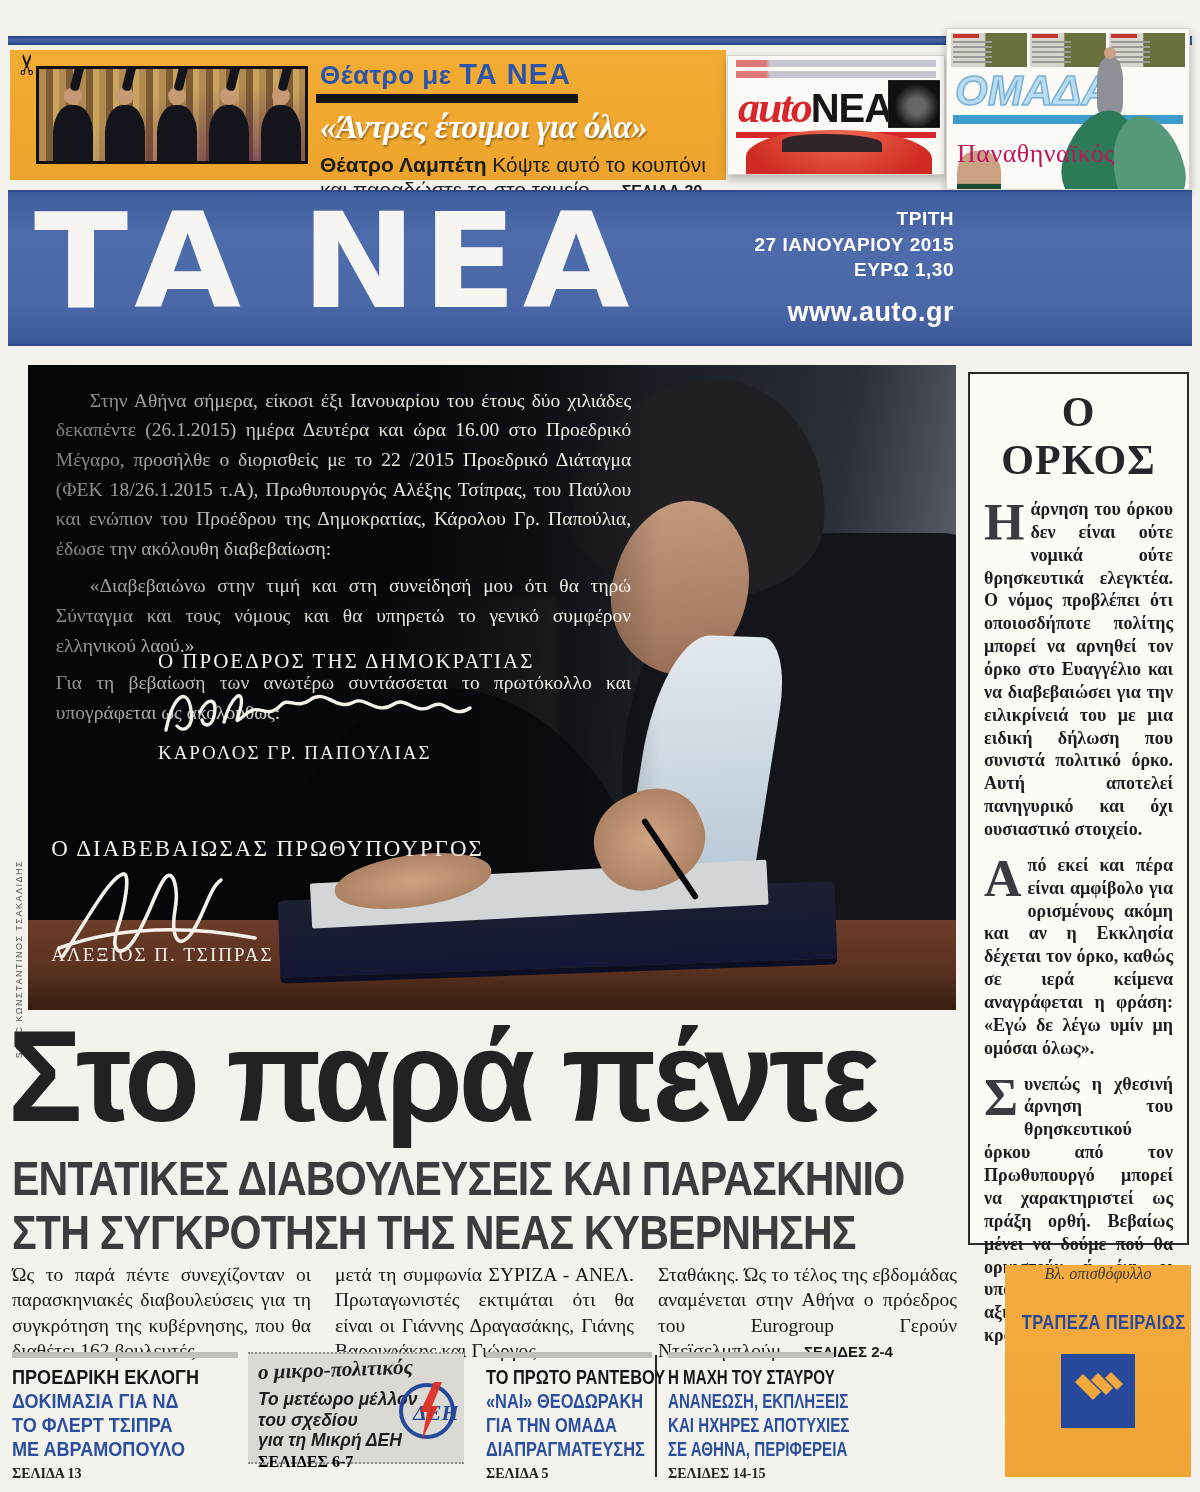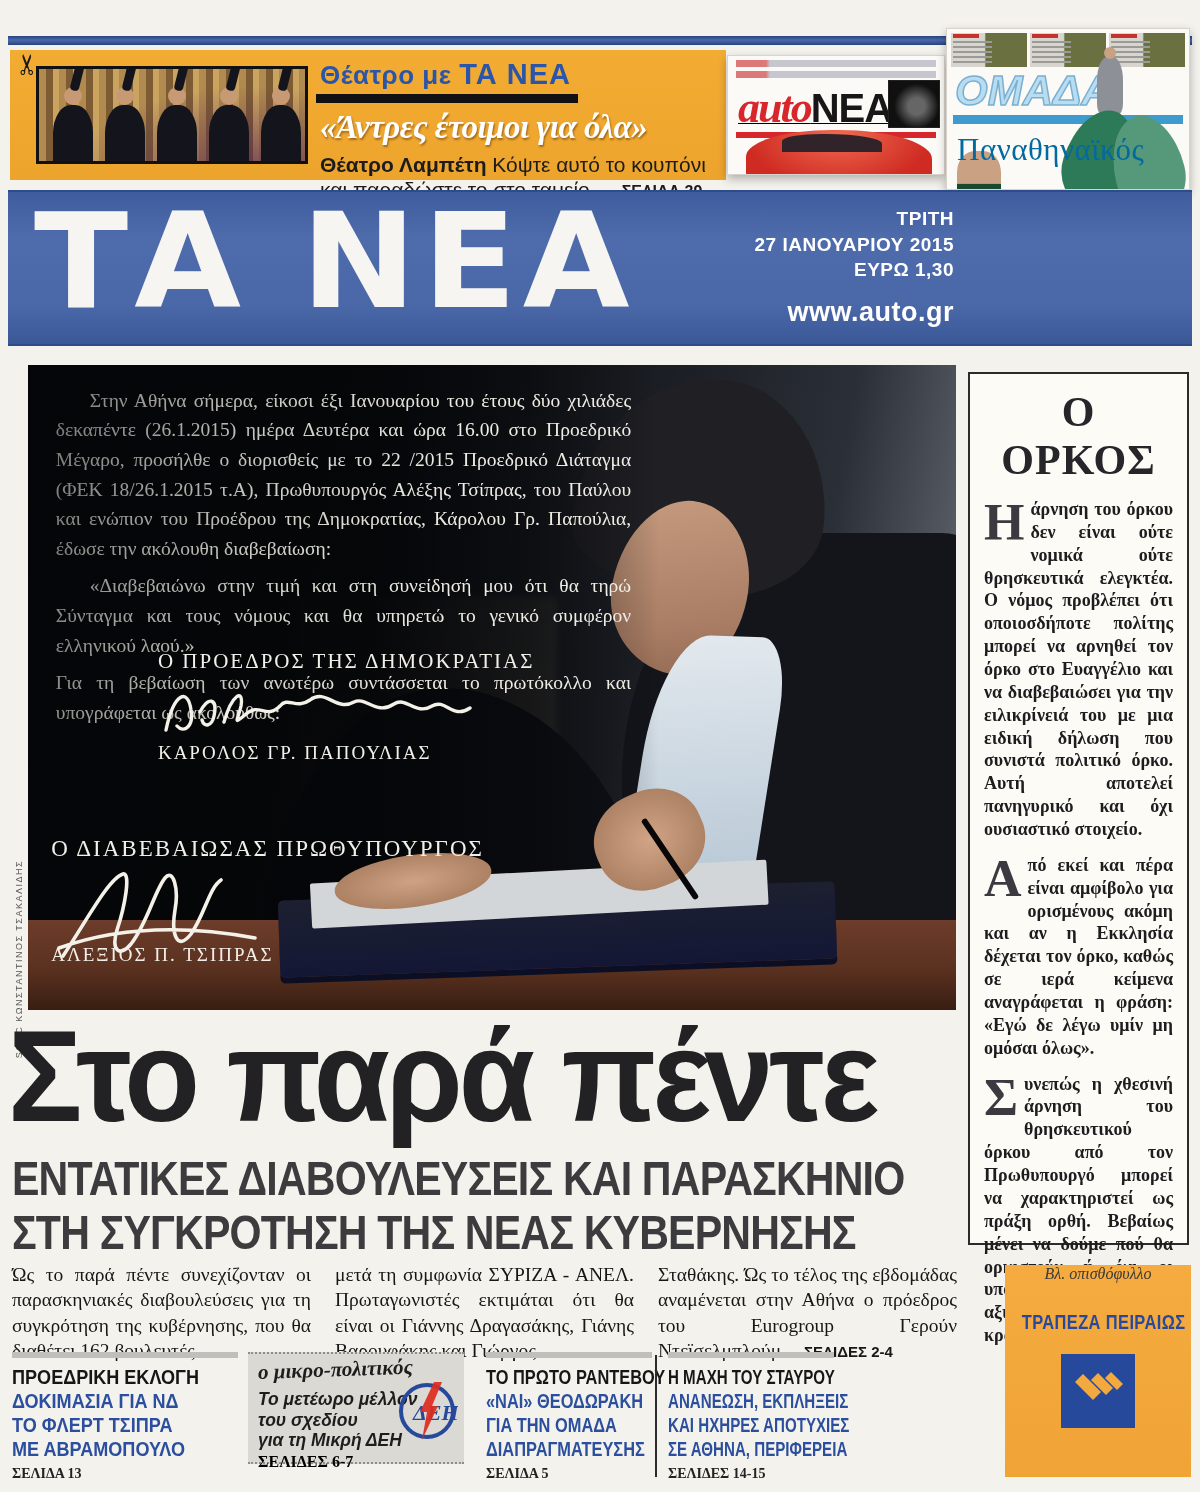--- a/index.html
+++ b/index.html
@@ -34,21 +34,21 @@
   .promo-title { font-family:"Liberation Serif", serif; font-style:italic; font-weight:bold;
                  font-size:33px; color:#fff; text-shadow:1px 2px 2px rgba(60,30,0,.45);
                  letter-spacing:-.5px; }
   .promo-sub { margin-top:6px; font-size:21px; color:#1c1c1c; line-height:1.2; }
   .promo-sub .venue { font-weight:bold;text-align:center; }
   .promo-sub .pageref { font-size:16px; font-weight:bold; margin-left:26px; }
 
   
   .cover { position:absolute; background:#fbfaf6; border:1px solid #d8d4cc;
            box-shadow:0 4px 9px rgba(0,0,0,.28); overflow:hidden; }
-  .cover-auto { left:727px; top:55px; width:218px; height:120px;text-decoration:underline; }
+  .cover-auto { left:727px; top:55px; width:218px; height:120px; }
   .tinybar { height:7px; margin:4px 8px 0 8px;
              background:linear-gradient(90deg,#c33 0 30px,#aab 34px 100%); opacity:.65; }
   .auto-logoline { position:relative; margin:8px 0 0 10px; height:44px; }
   .auto-logo-auto { font-family:"Liberation Serif", serif; font-style:italic; font-weight:bold;
                     font-size:44px; color:#d7262c; letter-spacing:-2px; line-height:.9; }
   .auto-logo-nea { font-weight:bold; font-size:40px; color:#171717; letter-spacing:-1px; }
   .auto-moto { position:absolute; right:4px; top:-6px; width:52px; height:48px;
                background:radial-gradient(circle at 55% 55%, #666 0 22%, #101010 60%); border:1px solid #222;}
   .auto-redbar { height:6px; background:#d7262c; margin:2px 8px 0 8px; }
   .auto-car { position:absolute; left:18px; bottom:-14px; width:186px; height:58px;
@@ -64,22 +64,22 @@
   .om-item:after { content:""; position:absolute; left:2px; top:8px; right:46%;
         background:repeating-linear-gradient(#9a9a96 0 2px, transparent 2px 5px); bottom:4px; }
   .om-logoline { position:relative; margin:4px 0 0 8px; height:42px; }
   .om-logo { font-style:italic; font-weight:bold; font-size:42px; letter-spacing:0px;
              color:#b9dcf0; -webkit-text-stroke:1.5px #79b0d2; line-height:.95; }
   .om-player { position:absolute; right:66px; top:-14px; width:26px; height:58px;
                background:#8d9097; border-radius:40% 40% 20% 20%; }
   .om-player:before { content:""; position:absolute; top:-10px; left:7px; width:12px; height:12px;
                       border-radius:50%; background:#c9a183; }
   .om-bluebar { height:9px; background:#3e9bce; margin:2px 6px 0 6px; }
-  .om-head { font-family:"Liberation Serif", serif; font-size:31px; color:#0369a1;
-             margin:8px 0 0 10px; letter-spacing:.5px; position:relative; z-index:2; }
+  .om-head { font-family:"Liberation Serif", serif; font-size:26px; color:#be185d;
+             margin:15px 0 0 10px; letter-spacing:.5px; position:relative; z-index:2; }
   .om-green { position:absolute; right:-16px; bottom:-30px; width:150px; height:110px; z-index:1; }
   .om-leaf1 { position:absolute; left:10px; top:0; width:70px; height:100px; background:#2c7a57;
               border-radius:50% 50% 50% 50%/60% 60% 40% 40%; transform:rotate(18deg); }
   .om-leaf2 { position:absolute; left:58px; top:6px; width:70px; height:100px; background:#55997a;
               border-radius:50% 50% 50% 50%/60% 60% 40% 40%; transform:rotate(-14deg); }
   .om-face { position:absolute; left:10px; bottom:-16px; width:44px; height:54px; z-index:1;
              background:linear-gradient(#caa183 60%, #174a2e 62%); border-radius:40% 40% 0 0; }
 
   
   .masthead { position:absolute; left:8px; top:190px; width:1184px; height:156px;

